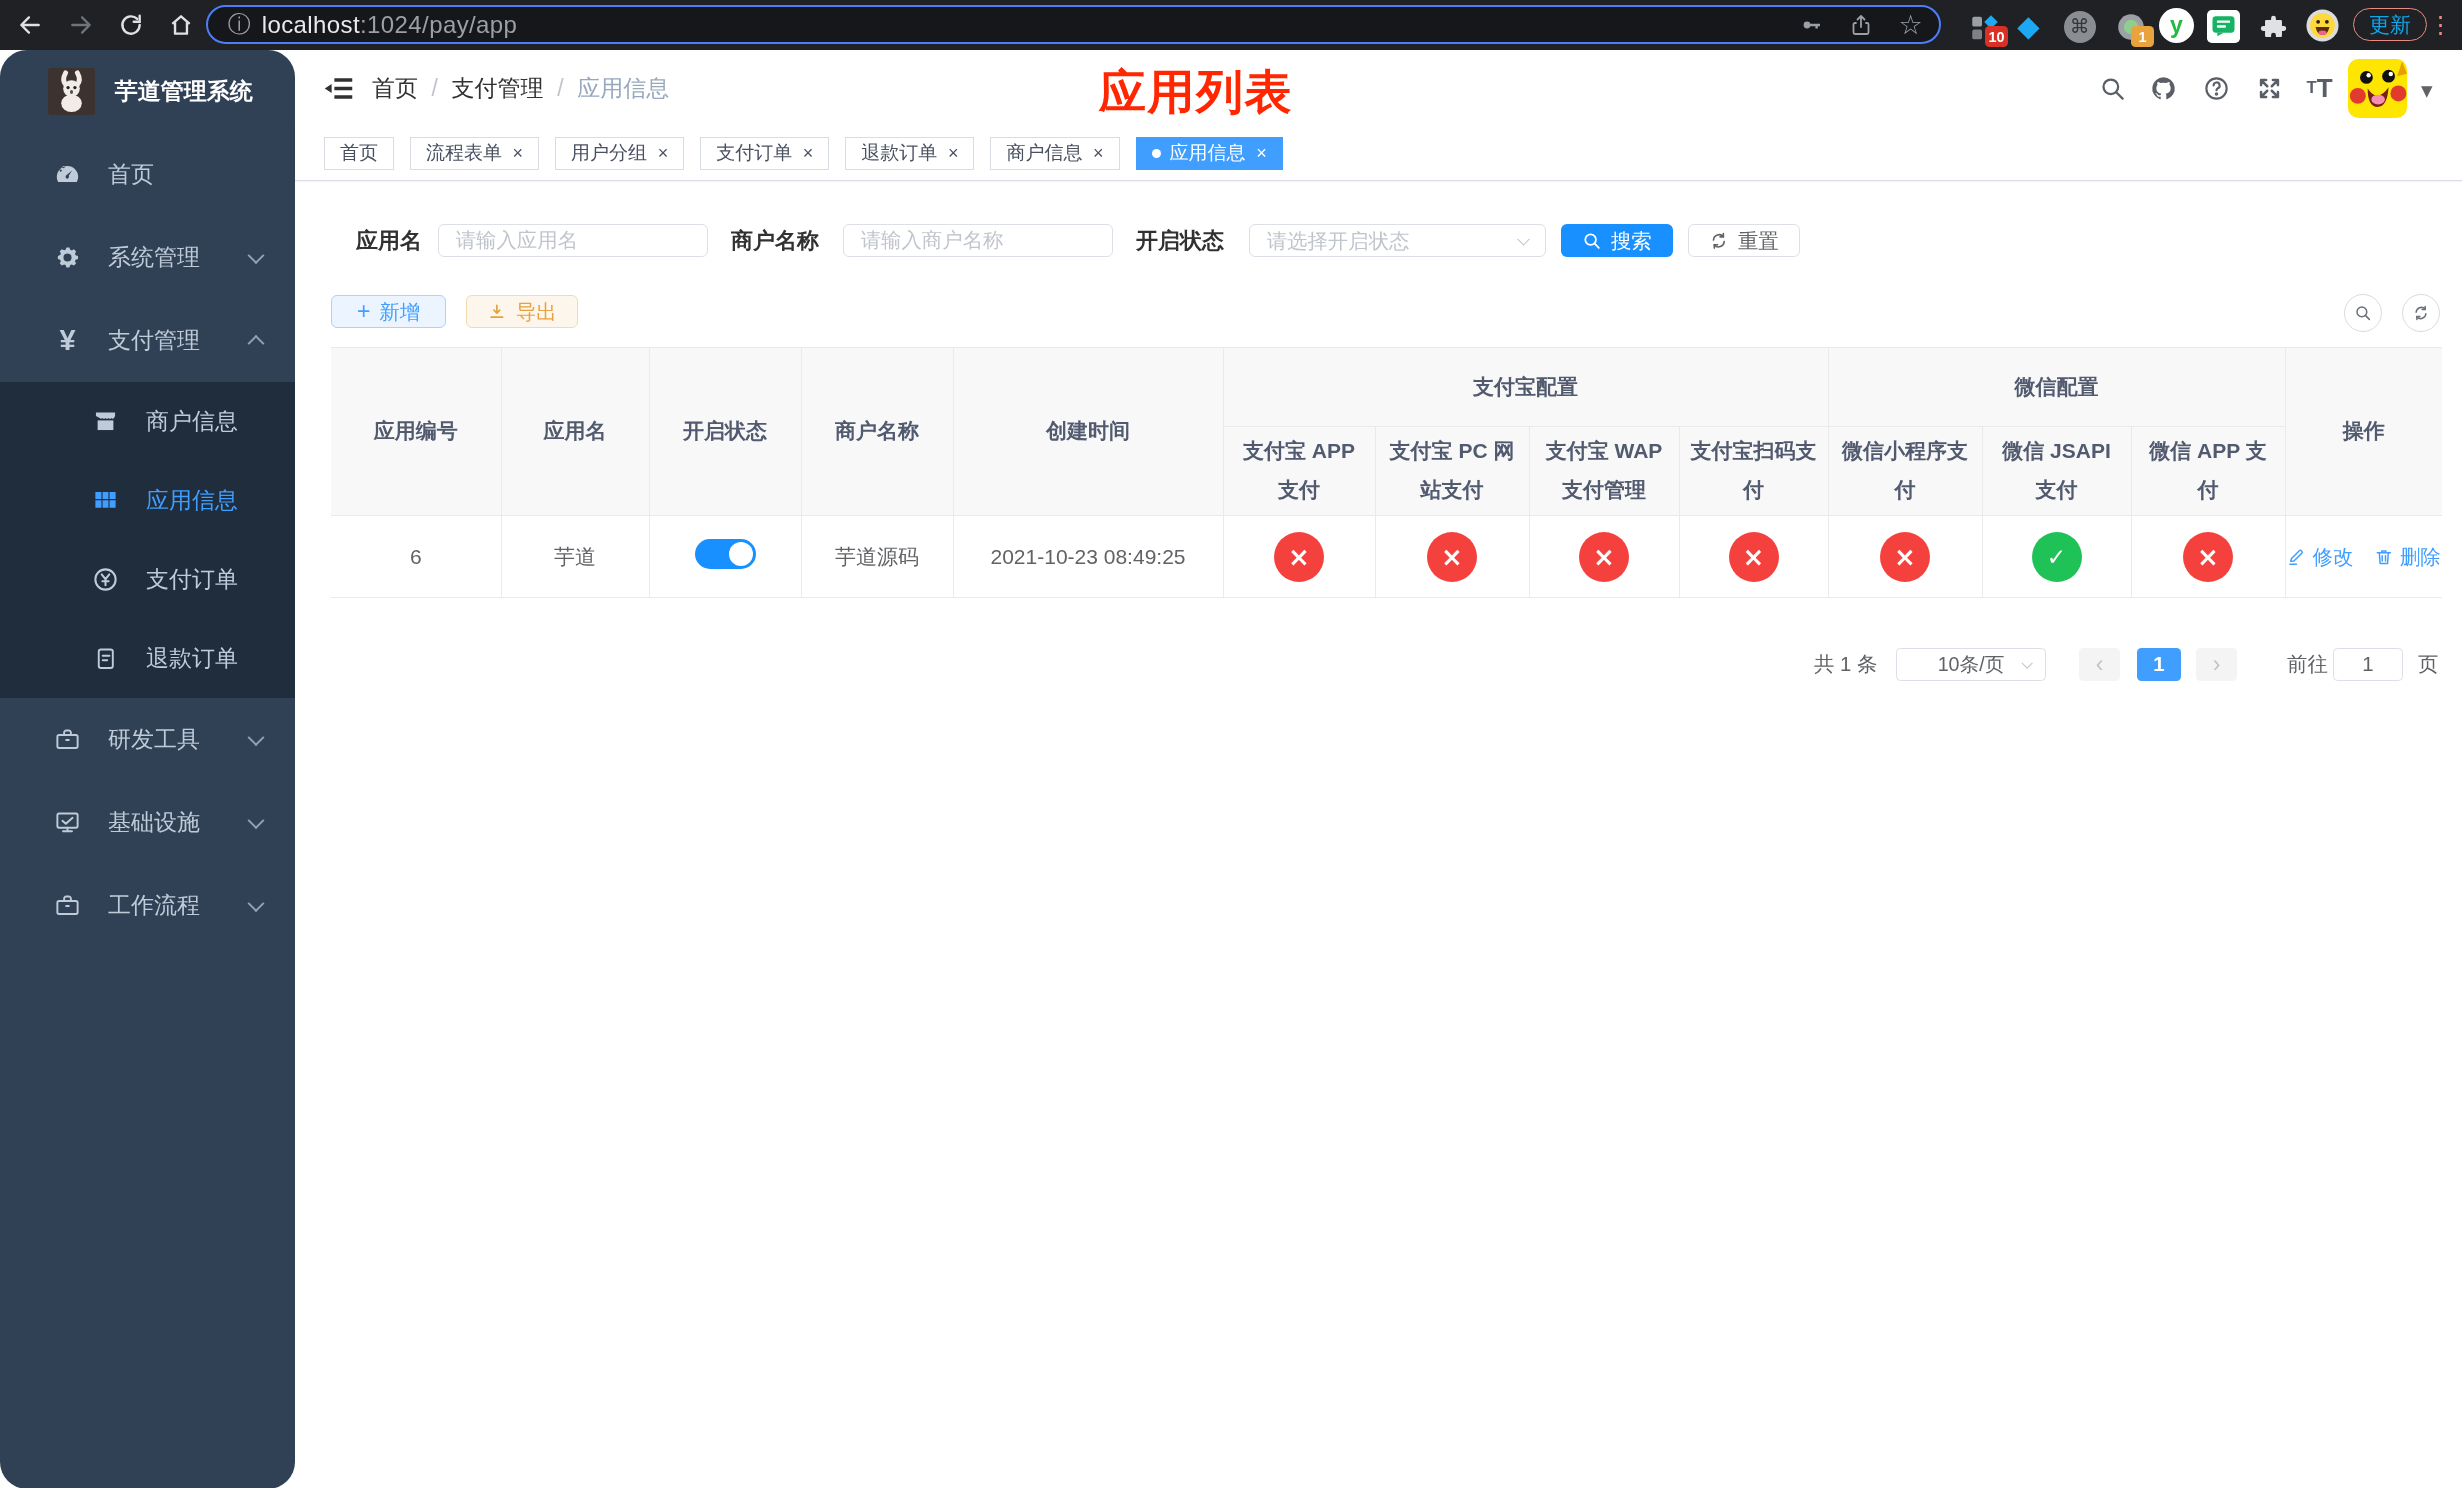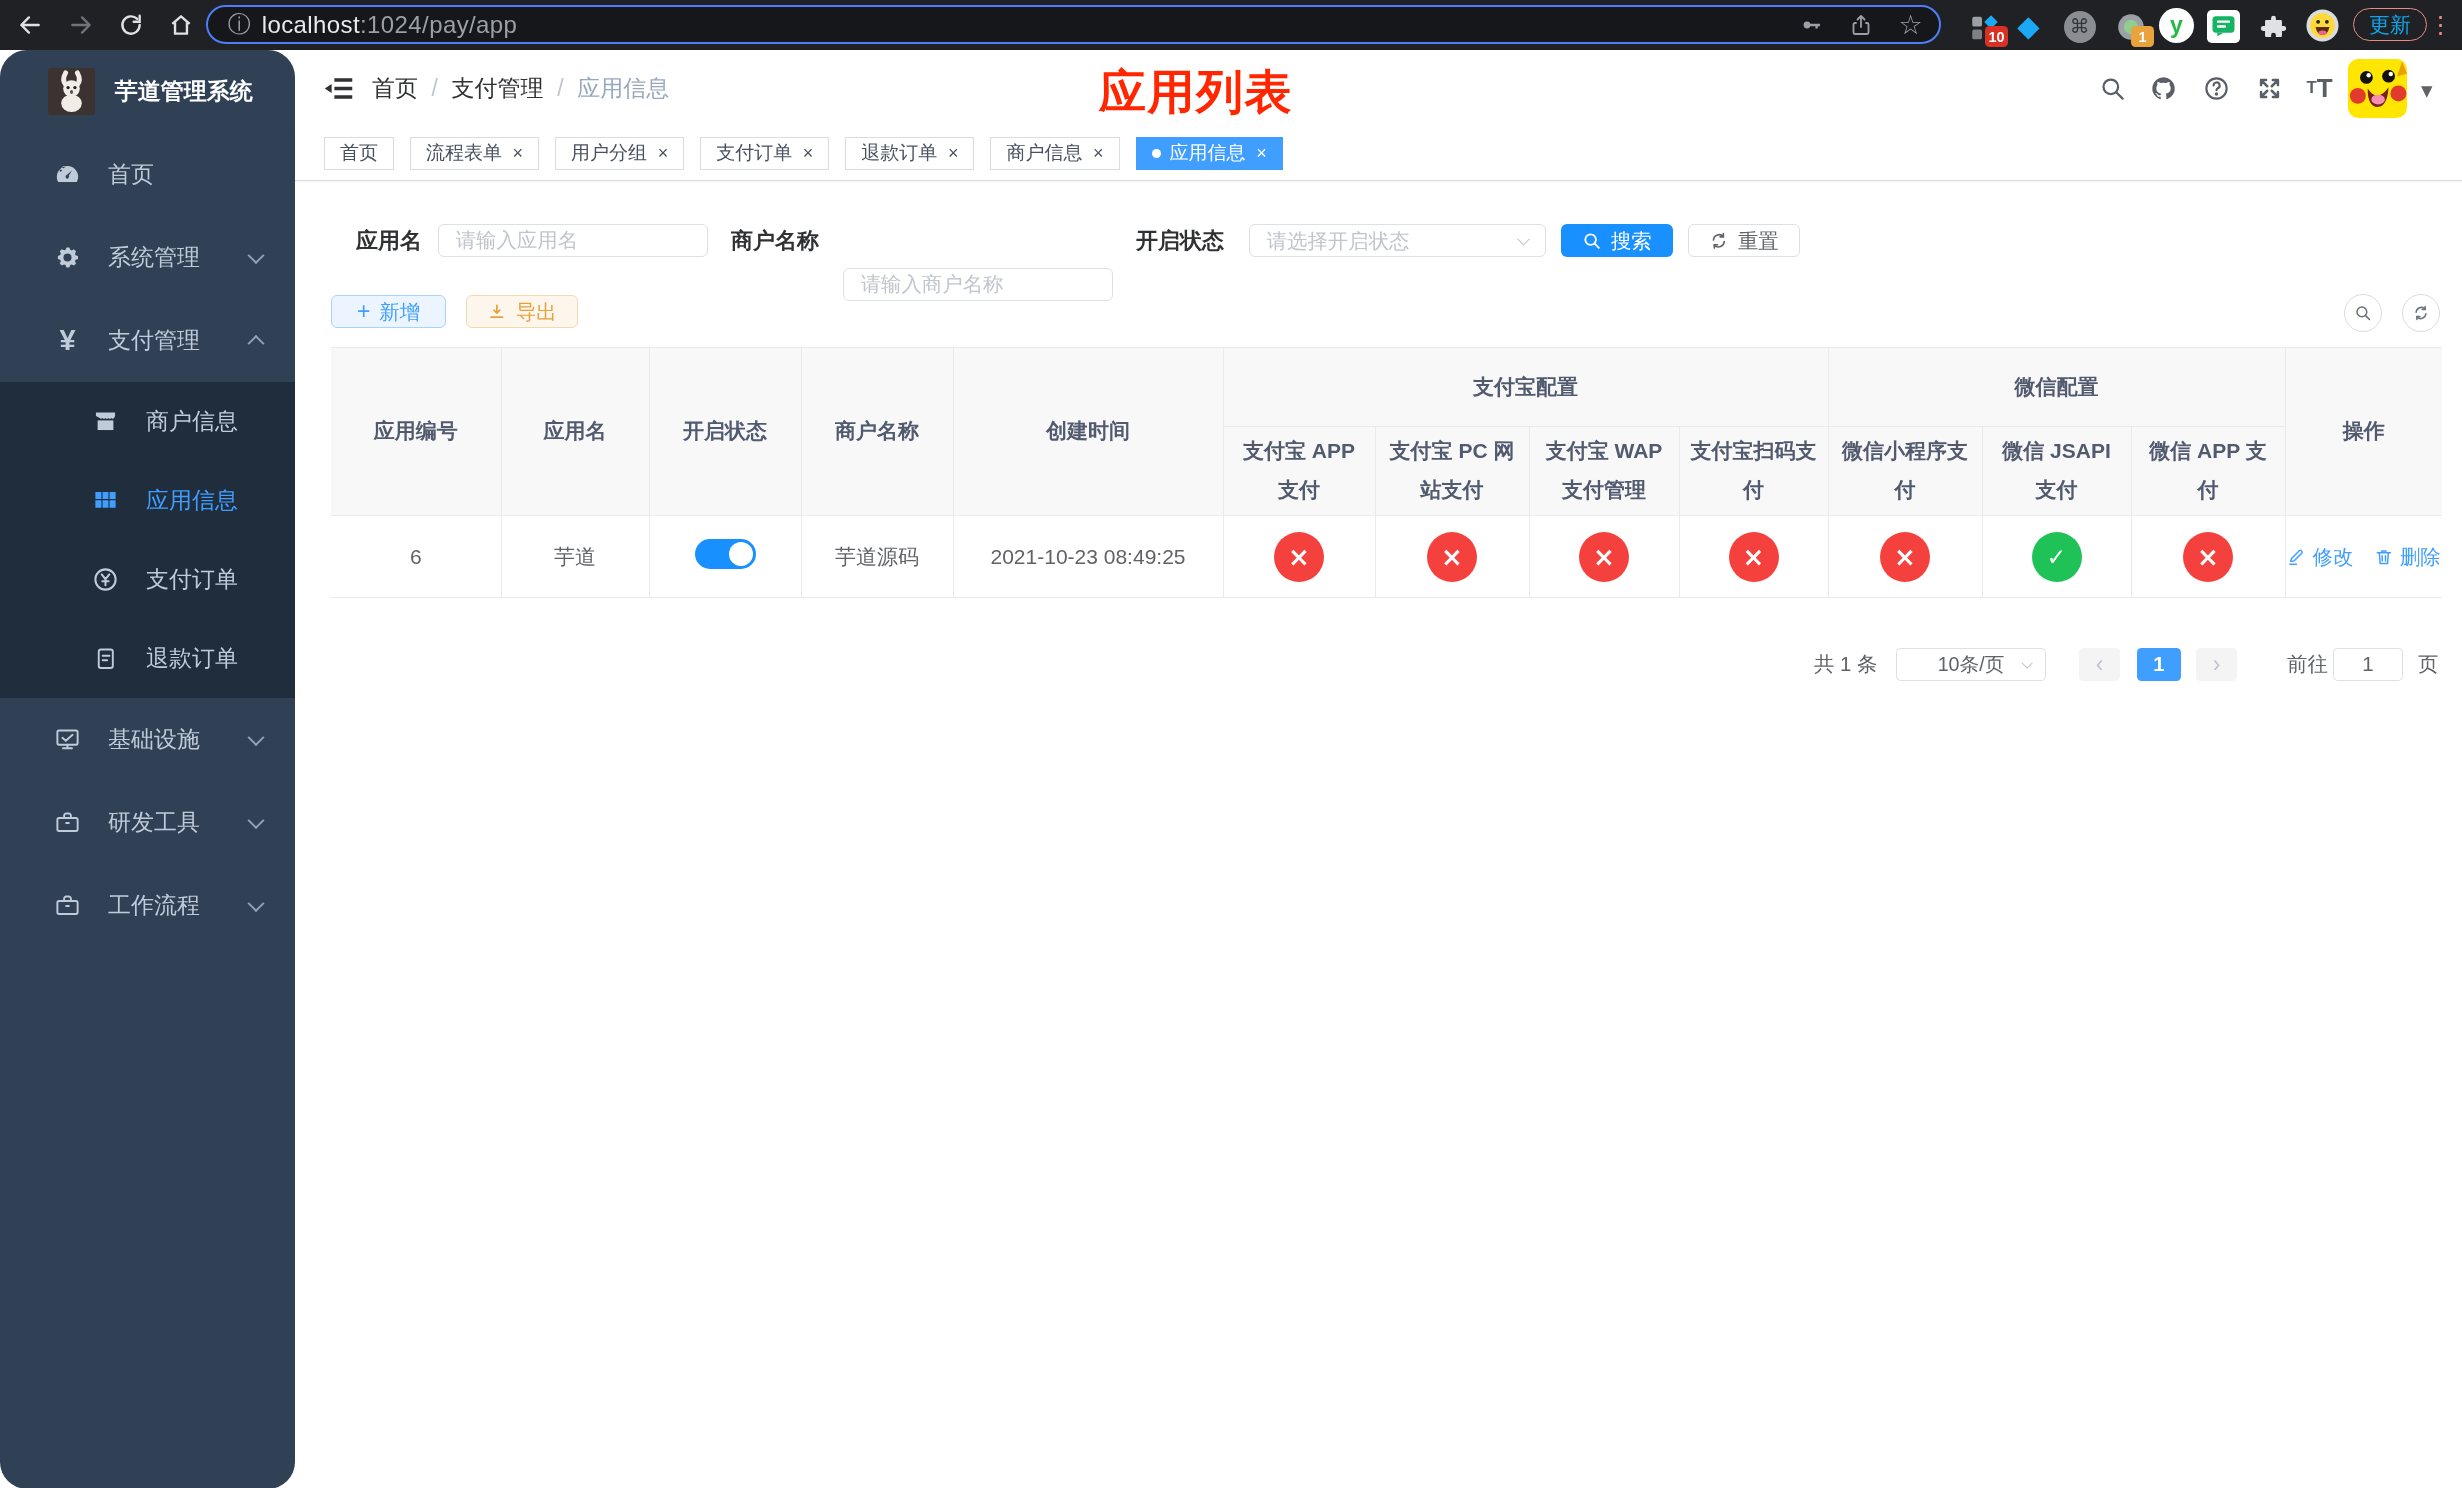--- a/index.html
+++ b/index.html
@@ -308,35 +308,35 @@
               <path d="M9.5 9.5h6M9.5 13.5h4" stroke-linecap="round"></path>
             </svg>
         </span>
         <span class="mi-label">退款订单</span>
       </div>
     </div>
 
     <div class="menu-item">
       <span class="mi-icon">
         <svg viewBox="0 0 24 24" fill="none" stroke="currentColor" stroke-width="1.7">
+            <rect x="3" y="8" width="18" height="11.5" rx="1.5"></rect>
+            <path d="M9 8V5.8A1.8 1.8 0 0 1 10.8 4h2.4A1.8 1.8 0 0 1 15 5.8V8M10.8 12.5h2.4" stroke-linecap="round"></path>
+          </svg>
+      </span>
+      <span class="mi-label">研发工具</span>
+      <span class="chev down"></span>
+    </div>
+    <div class="menu-item">
+      <span class="mi-icon">
+        <svg viewBox="0 0 24 24" fill="none" stroke="currentColor" stroke-width="1.7">
             <rect x="3" y="4" width="18" height="12.6" rx="1.5"></rect>
             <path d="M7.5 10.5l3 2.6 6-5.3M12 16.6v3.2M8 19.8h8" stroke-linecap="round" stroke-linejoin="round"></path>
           </svg>
       </span>
       <span class="mi-label">基础设施</span>
-      <span class="chev down"></span>
-    </div>
-    <div class="menu-item">
-      <span class="mi-icon">
-        <svg viewBox="0 0 24 24" fill="none" stroke="currentColor" stroke-width="1.7">
-            <rect x="3" y="8" width="18" height="11.5" rx="1.5"></rect>
-            <path d="M9 8V5.8A1.8 1.8 0 0 1 10.8 4h2.4A1.8 1.8 0 0 1 15 5.8V8M10.8 12.5h2.4" stroke-linecap="round"></path>
-          </svg>
-      </span>
-      <span class="mi-label">研发工具</span>
       <span class="chev down"></span>
     </div>
     <div class="menu-item">
       <span class="mi-icon">
         <svg viewBox="0 0 24 24" fill="none" stroke="currentColor" stroke-width="1.7">
             <rect x="3" y="8" width="18" height="11.5" rx="1.5"></rect>
             <path d="M9 8V5.8A1.8 1.8 0 0 1 10.8 4h2.4A1.8 1.8 0 0 1 15 5.8V8M10.8 12.5h2.4" stroke-linecap="round"></path>
           </svg>
       </span>
       <span class="mi-label">工作流程</span>
@@ -427,21 +427,21 @@
     <div class="tab active">
       <span class="tab-dot"></span>
       <span class="tab-label">应用信息</span>
       <span class="tab-close"></span>
     </div>
   </div>
 
   <span class="flabel" style="left:356px">应用名</span>
   <input class="finput" style="left: 438px; width: 270px;" placeholder="请输入应用名">
   <span class="flabel" style="left:731px">商户名称</span>
-  <input class="finput" style="left: 843px; width: 270px; margin-top: 44px;" placeholder="请输入商户名称">
+  <input class="finput" style="left: 843px; width: 270px;" placeholder="请输入商户名称">
   <span class="flabel" style="left:1136px">开启状态</span>
   <div class="fselect" style="left:1249px;width:297px">
     <span>请选择开启状态</span>
     <span class="sel-chev"></span>
   </div>
   <button class="btn btn-search">
     <svg viewBox="0 0 24 24" fill="none" stroke="#fff" stroke-width="2.2">
         <circle cx="10.5" cy="10.5" r="6.5"></circle>
         <path d="M15.5 15.5L20.5 20.5" stroke-linecap="round"></path>
       </svg>

